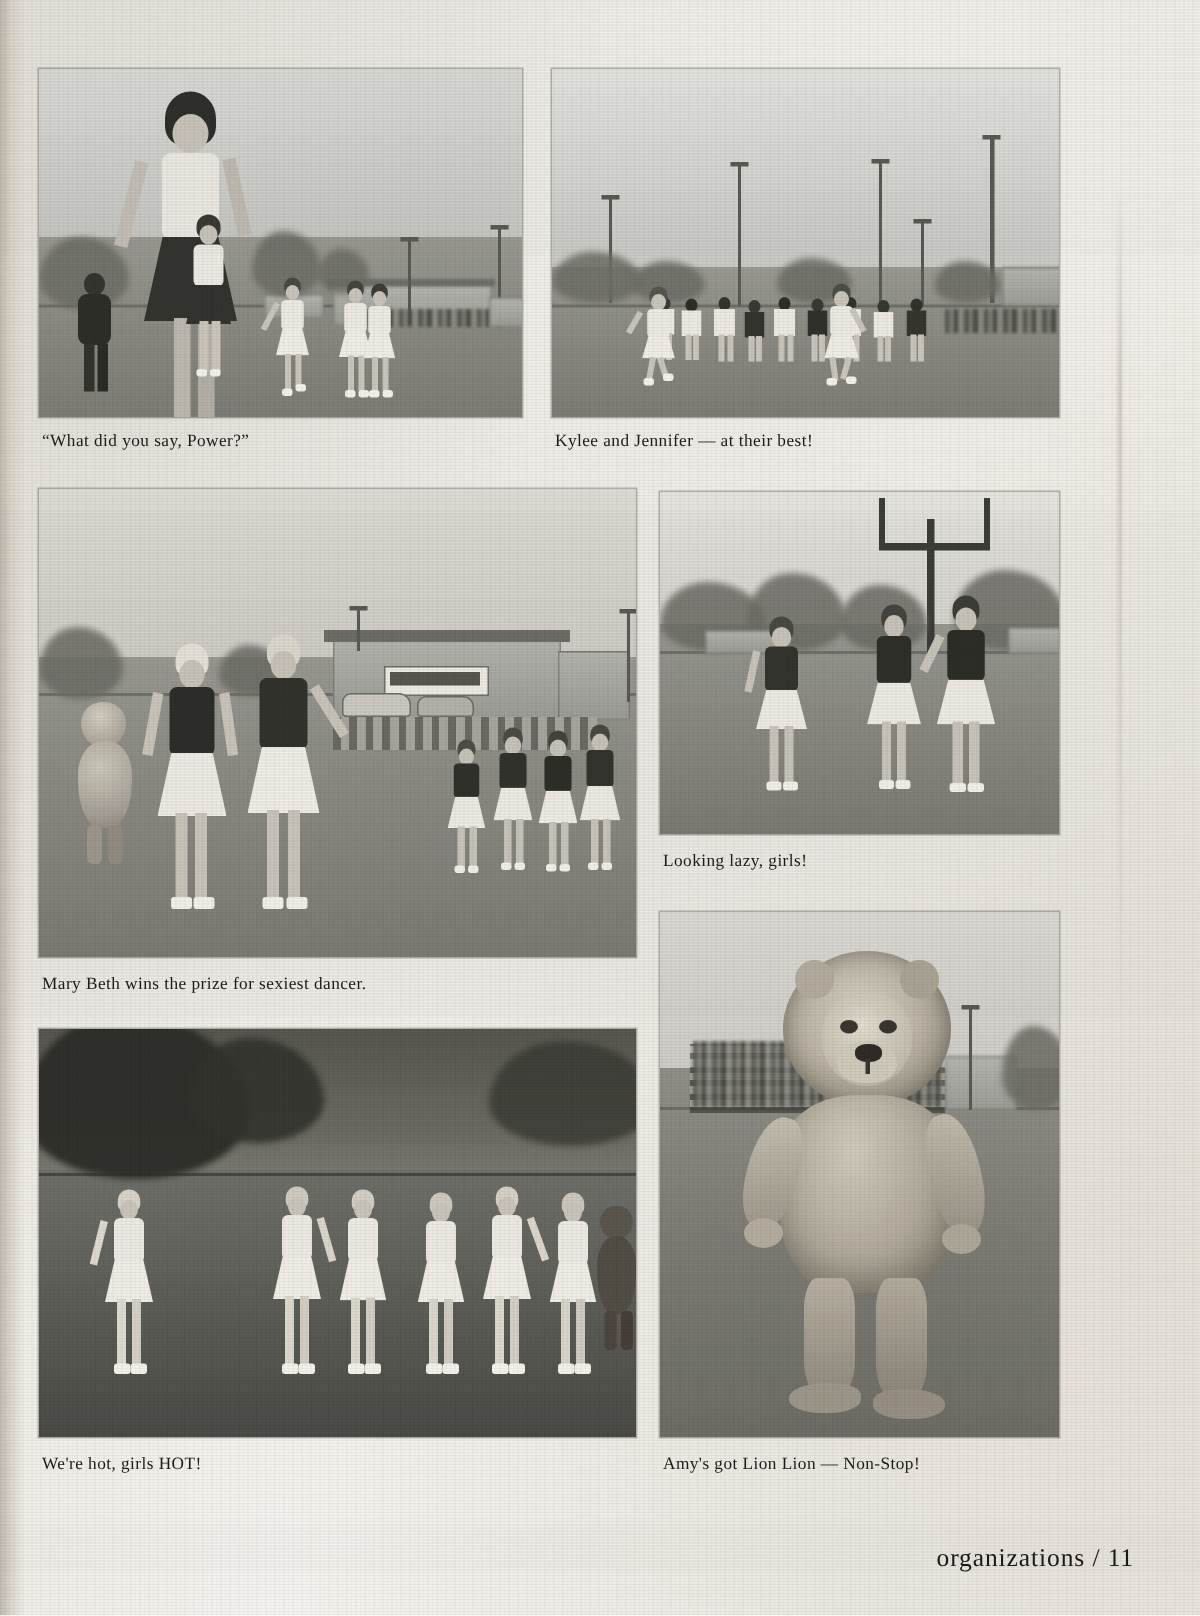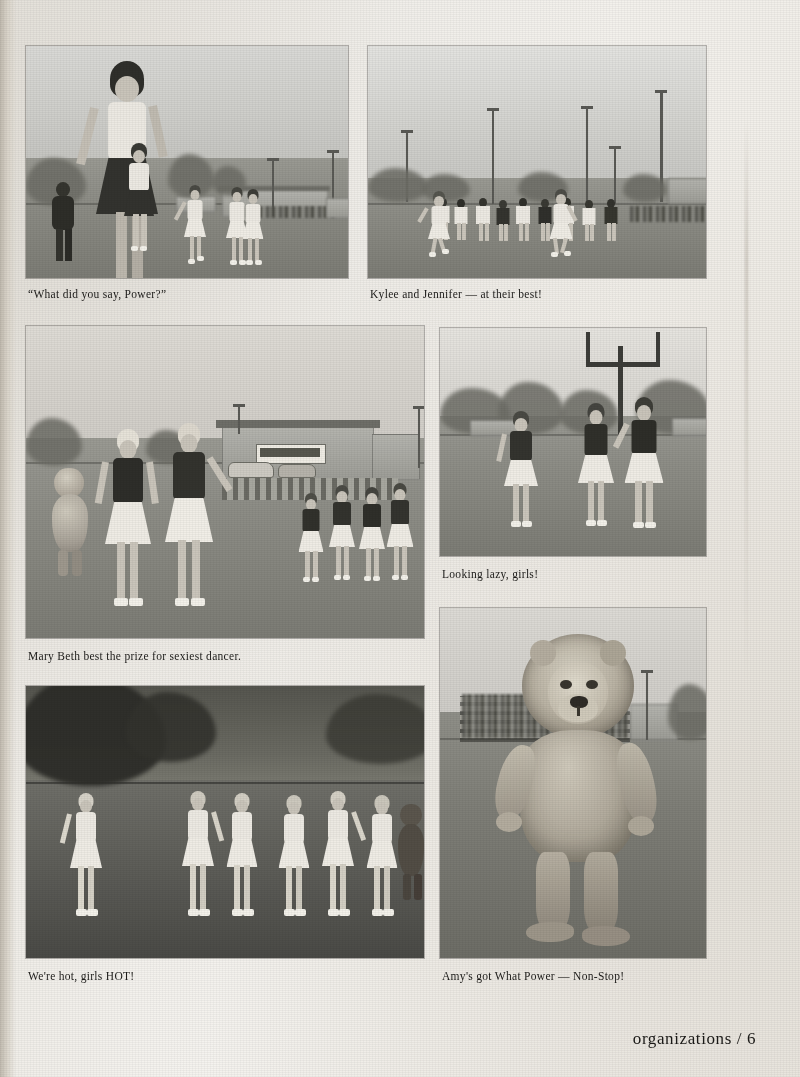--- a/index.html
+++ b/index.html
@@ -473,21 +473,21 @@
       <div class="hair" style="width:12px; height:12px; background:#4f4f48;"></div>
       <div class="head" style="top:5px; width:10px; height:11px;"></div>
       <div class="torso" style="top:15px; width:17px; height:23px; border-radius:3px; background:#31312c;"></div>
       <div class="skirt" style="top:37px; width:25px; height:21px;"></div>
       <div class="leg" style="left:9px; top:57px; height:27px; width:5px;"></div>
       <div class="leg" style="left:17px; top:57px; height:27px; width:5px;"></div>
       <div class="shoe" style="left:7px; top:83px;"></div>
       <div class="shoe" style="left:16px; top:83px;"></div>
     </div>
   </div>
-  <div class="cap" style="left:28px; top:650px;">Mary Beth best the prize for sexiest dancer.</div>
+  <div class="cap" style="left:28px; top:650px;">Mary Beth wins the prize for sexiest dancer.</div>
 
   <div class="photo" style="left:440px; top:328px; width:266px; height:228px;">
     <div class="sky" style="height:92px; background:linear-gradient(180deg,#e6e4df 0%,#d5d3ce 100%);"></div>
     <div class="ground" style="height:140px;"></div>
     <div class="horizon" style="top:106px;"></div>
 
     <div class="goal" style="left:178px; top:18px; width:5px; height:92px;"></div>
     <div class="goal" style="left:146px; top:34px; width:74px; height:5px;"></div>
     <div class="goal" style="left:146px; top:4px; width:4px; height:34px;"></div>
     <div class="goal" style="left:216px; top:4px; width:4px; height:34px;"></div>
@@ -672,18 +672,18 @@
 
       <div style="position:absolute; left:40px; top:218px; width:34px; height:78px; border-radius:26% 26% 30% 30%;
                   background: linear-gradient(180deg,#b7b0a2,#918a7e);"></div>
       <div style="position:absolute; left:88px; top:218px; width:34px; height:80px; border-radius:26% 26% 30% 30%;
                   background: linear-gradient(180deg,#b2ab9d,#8b8478);"></div>
 
       <div style="position:absolute; left:30px; top:288px; width:48px; height:20px; border-radius:50% 40% 45% 45%; background:#9d9689;"></div>
       <div style="position:absolute; left:86px; top:292px; width:48px; height:20px; border-radius:40% 50% 45% 45%; background:#978f83;"></div>
     </div>
   </div>
-  <div class="cap" style="left:442px; top:970px;">Amy's got What Power — Non-Stop!</div>
-
-  <div id="folio">organizations / 6</div>
+  <div class="cap" style="left:442px; top:970px;">Amy's got Lion Lion — Non-Stop!</div>
+
+  <div id="folio">organizations / 11</div>
 
   <div id="grain"></div>
 </div>
 
 </body></html>

